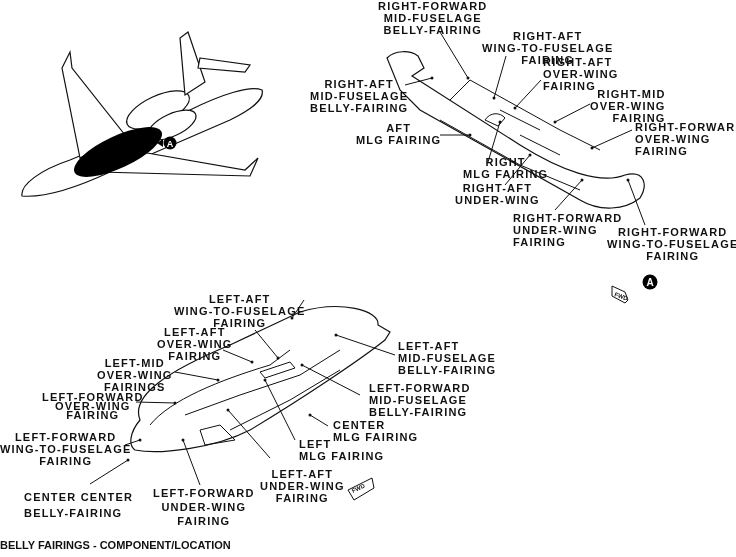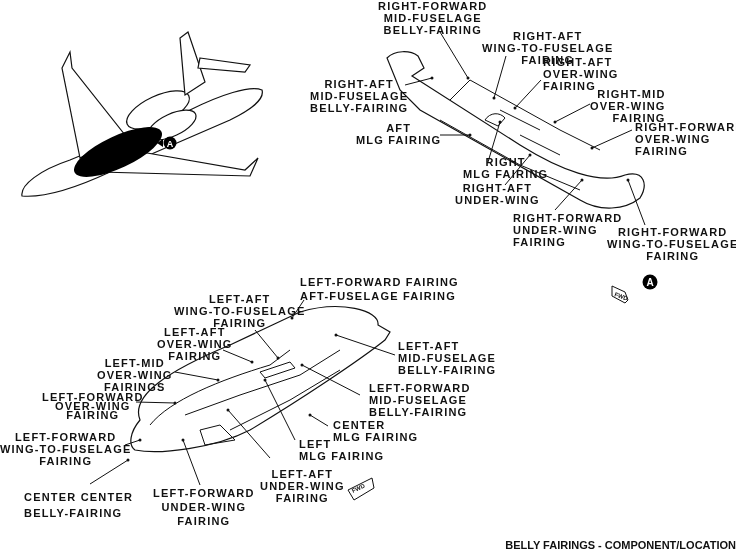--- a/index.html
+++ b/index.html
@@ -11,21 +11,21 @@
     font-weight: bold;
     font-size: 11px;
     letter-spacing: 1.2px;
     line-height: 12px;
     color: #111111;
     white-space: pre;
   }
   .lbl.c { text-align: center; }
   .caption {
     position: absolute; left: 0; width: 736px; top: 539px;
-    text-align: right;
+    text-align: left;
     font-family: "Liberation Sans", sans-serif;
     font-weight: bold; font-size: 11px; color: #111;
   }
   .ln { stroke: #111; stroke-width: 1; fill: none; }
   .ol { stroke: #111; stroke-width: 1.2; fill: #fff; }
   .dot { fill: #111; }
 </style>
 </head>
 <body>
 
@@ -156,22 +156,20 @@
 MLG FAIRING</div>
   <div class="lbl c" style="left:455px;top:182px;">RIGHT-AFT
 UNDER-WING</div>
   <div class="lbl" style="left:513px;top:212px;">RIGHT-FORWARD
 UNDER-WING
 FAIRING</div>
   <div class="lbl c" style="left:607px;top:226px;">RIGHT-FORWARD
 WING-TO-FUSELAGE
 FAIRING</div>
 
-  <div class="lbl" style="left:300px;top:275px;line-height:14px;">LEFT-FORWARD FAIRING
-AFT-FUSELAGE FAIRING</div>
   <div class="lbl c" style="left:174px;top:293px;">LEFT-AFT
 WING-TO-FUSELAGE
 FAIRING</div>
   <div class="lbl c" style="left:157px;top:326px;">LEFT-AFT
 OVER-WING
 FAIRING</div>
   <div class="lbl c" style="left:97px;top:357px;">LEFT-MID
 OVER-WING
 FAIRINGS</div>
   <div class="lbl c" style="left:42px;top:393px;line-height:9px;">LEFT-FORWARD

